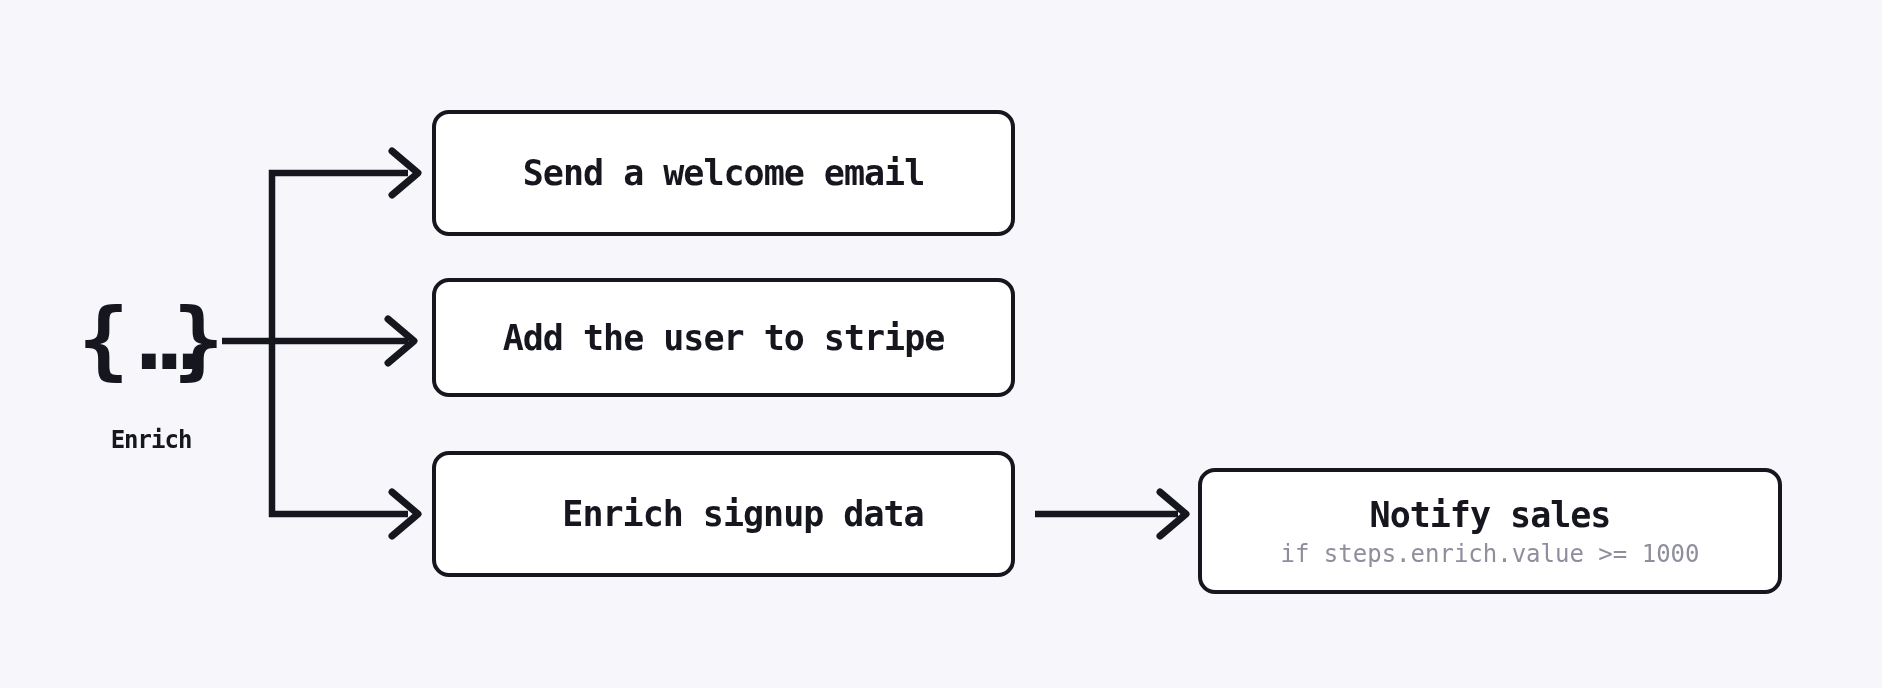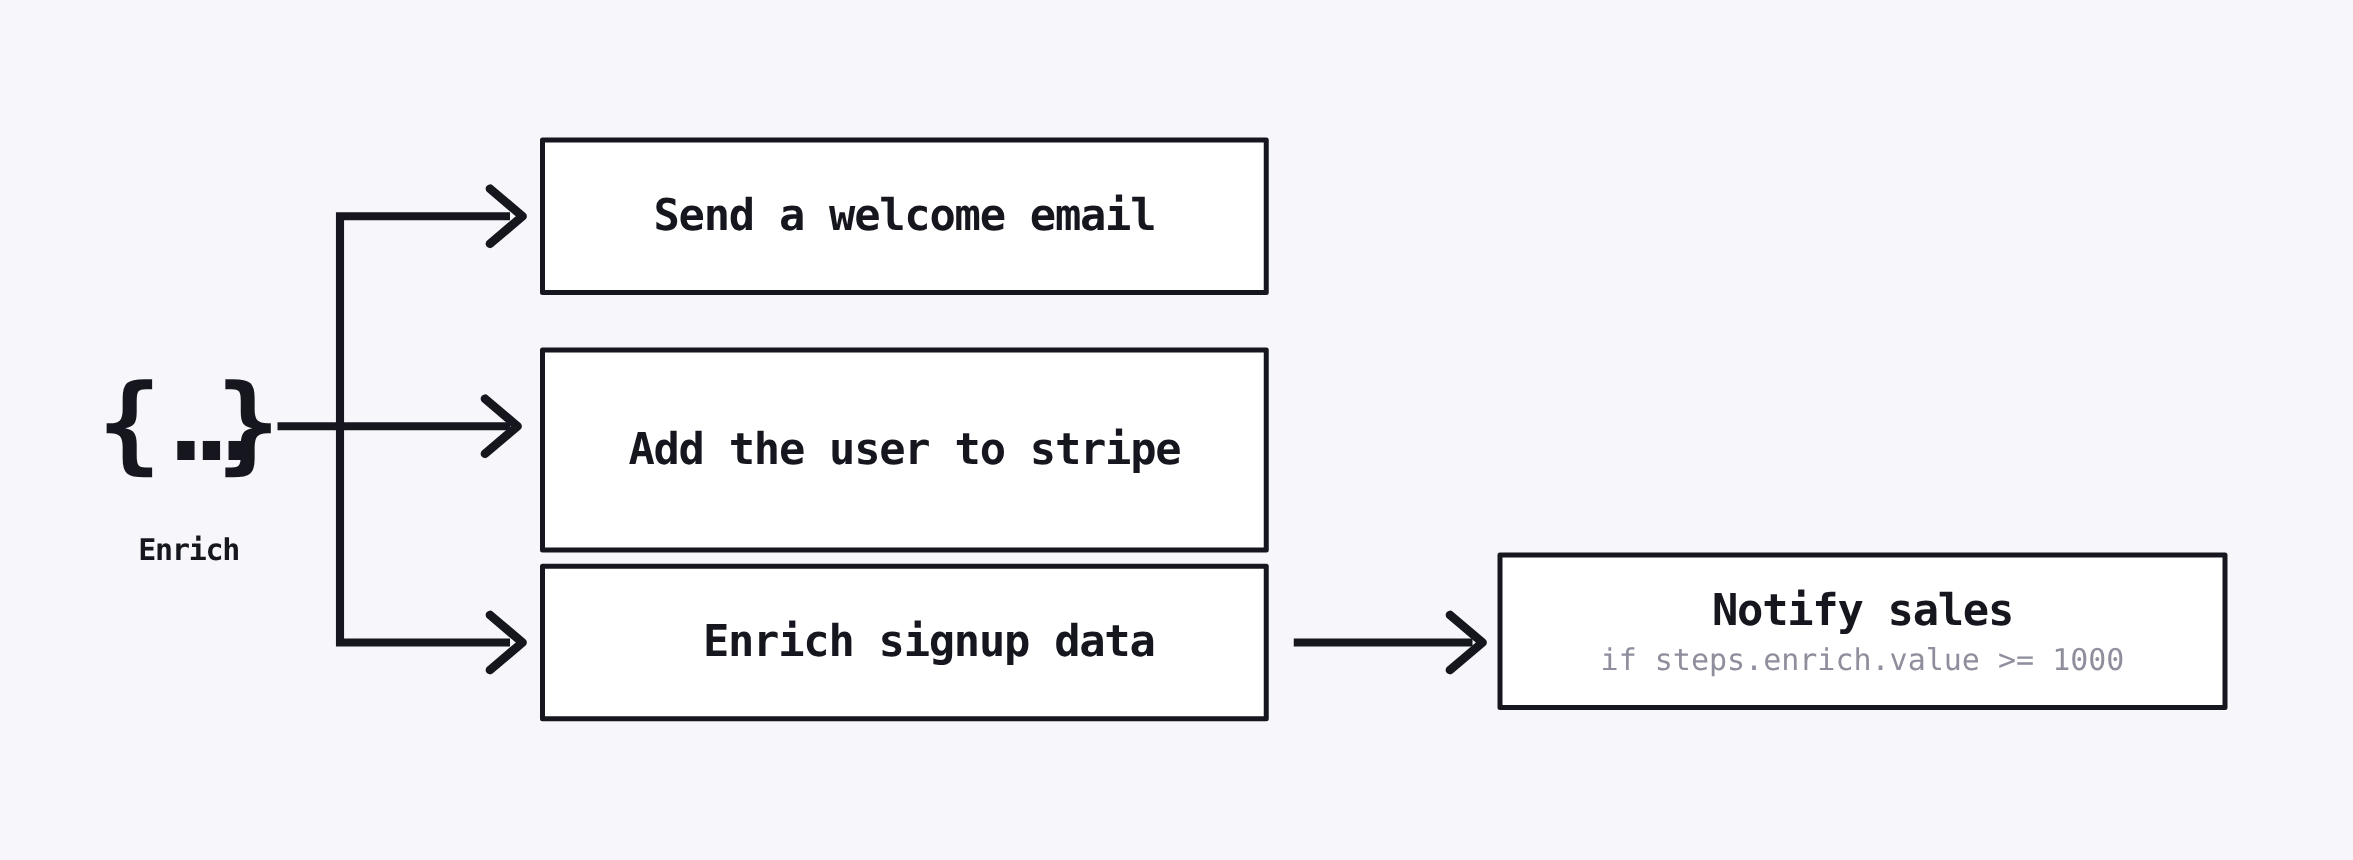--- a/index.html
+++ b/index.html
@@ -69,21 +69,21 @@
     font-weight: bold;
     letter-spacing: -1px;
   }
   .step {
     position: absolute;
     box-sizing: border-box;
     width: 583px;
     height: 126px;
     background: #ffffff;
     border: 4px solid #16161f;
-    border-radius: 2px;
+    border-radius: 17px;
     display: flex;
     flex-direction: column;
     align-items: center;
     justify-content: center;
     text-align: center;
   }
   .step-title {
     font-size: 35px;
     font-weight: bold;
     line-height: 42px;
@@ -91,23 +91,23 @@
     white-space: nowrap;
   }
   .step-condition {
     font-size: 24px;
     line-height: 30px;
     margin-top: 3px;
     color: #8e8e9d;
     white-space: nowrap;
   }
   .step-welcome { left: 432px; top: 110px; }
-  .step-stripe  { left: 432px; top: 278px; height: 164px; }
+  .step-stripe  { left: 432px; top: 278px; height: 119px; }
   .step-enrich  { left: 432px; top: 451px; padding-left: 39px; }
-  .step-notify  { left: 1198px; top: 442px; width: 584px; }
+  .step-notify  { left: 1198px; top: 468px; width: 584px; }
 </style>
 </head>
 <body>
 
 <div class="stage">
 
   <svg class="wires" viewBox="0 0 1882 688" xmlns="http://www.w3.org/2000/svg">
     <path class="wire" d="M408 173 L272 173 L272 514 L408 514"></path>
     <path class="wire" d="M222 341 L408 341"></path>
     <path class="wire" d="M1035 514 L1178 514"></path>

